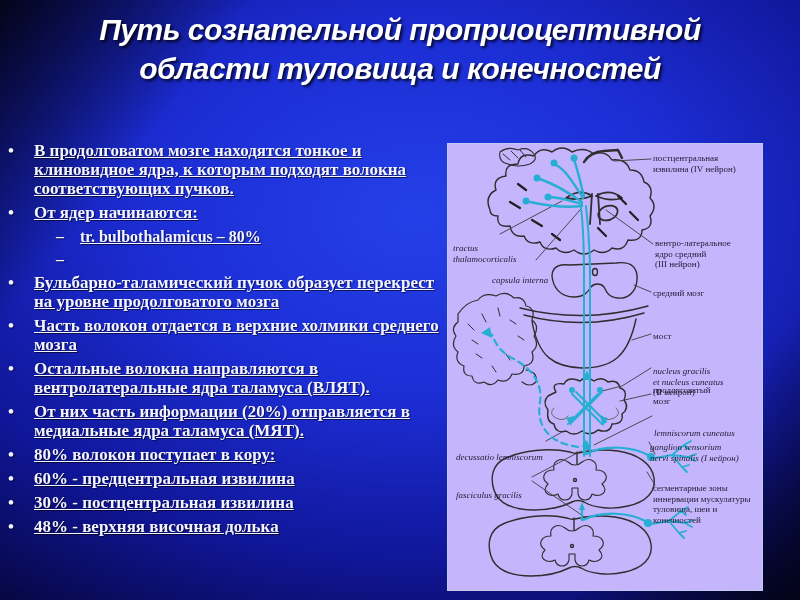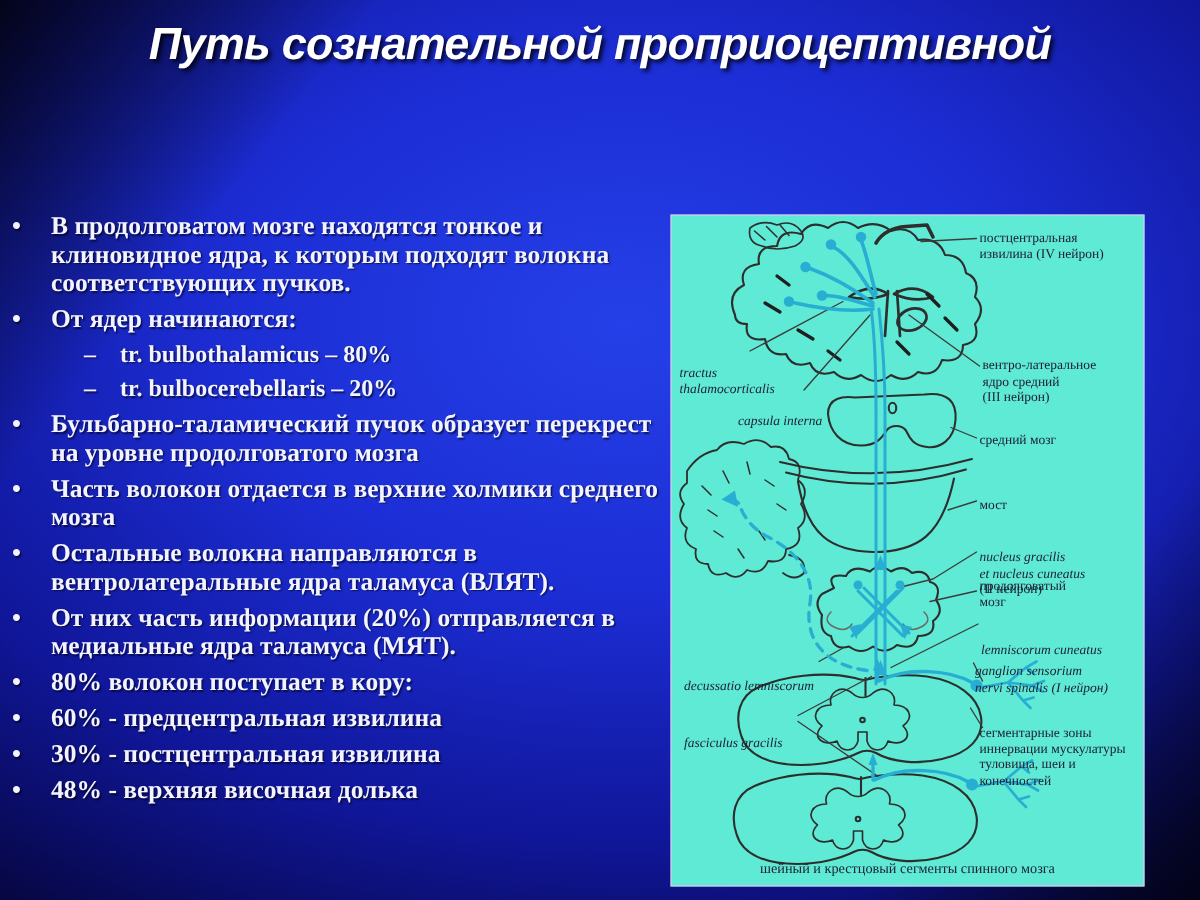--- a/index.html
+++ b/index.html
@@ -23,25 +23,25 @@
     list-style:none;margin:0;padding:0;
     position:absolute;left:8px;top:141px;width:438px;
     color:#f3f4ff;font-weight:bold;font-size:17px;line-height:19px;
     text-shadow:1px 1px 1px rgba(0,0,10,0.6);
   }
   .b-item{display:flex;align-items:flex-start;}
   .b-item.lvl1{margin:0 0 5px 0;}
   .b-item.lvl2{margin:0 0 4px 0;padding-left:48px;font-size:16px;}
   .b-item .marker{flex:0 0 26px;}
   .b-item.lvl2 .marker{flex:0 0 24px;}
-  .b-item .btext{flex:1 1 auto;}
+  .b-item .btext{flex:1 1 auto;text-decoration:underline;}
   
   .panel{
     position:absolute;left:447px;top:143px;width:316px;height:448px;
-    background:#5eead4;border:1px solid #c3c9ee;box-sizing:border-box;
+    background:#c4b5fd;border:1px solid #c3c9ee;box-sizing:border-box;
   }
   .panel svg{position:absolute;left:0;top:0;}
   .dlabel{
     position:absolute;font-size:9px;line-height:10.5px;color:#1d1d32;
     white-space:nowrap;
   }
   .dlabel.it{font-style:italic;margin-top:17px;}
   .p-r1{left:205px;top:9px}   .p-r2{left:207px;top:94px}  .p-r3{left:205px;top:144px}
   .p-r4{left:180px;top:159px} .p-r5{left:205px;top:187px} .p-r6{left:205px;top:205px}
   .p-r7{left:205px;top:241px} .p-r8{left:206px;top:267px} .p-r9{left:202px;top:281px}
@@ -51,38 +51,38 @@
   .caption{
     position:absolute;left:0;right:0;top:431px;text-align:center;
     font-size:9.5px;color:#1d1d32;font-style:normal;
   }
 </style>
 </head>
 <body>
 
 <div class="title">
   <div>Путь сознательной проприоцептивной</div>
+  <div>области туловища и конечностей</div>
 </div>
 
 <ul id="bullet-list">
     <li class="b-item lvl1">
       <span class="marker">•</span>
       <span class="btext">В продолговатом мозге находятся тонкое и клиновидное ядра, к которым подходят волокна соответствующих пучков.</span>
     </li>
     <li class="b-item lvl1">
       <span class="marker">•</span>
       <span class="btext">От ядер начинаются:</span>
     </li>
     <li class="b-item lvl2">
       <span class="marker">–</span>
       <span class="btext">tr. bulbothalamicus – 80%</span>
     </li>
     <li class="b-item lvl2">
       <span class="marker">–</span>
-      <span class="btext">tr. bulbocerebellaris – 20%</span>
     </li>
     <li class="b-item lvl1">
       <span class="marker">•</span>
       <span class="btext">Бульбарно-таламический пучок образует перекрест на уровне продолговатого мозга</span>
     </li>
     <li class="b-item lvl1">
       <span class="marker">•</span>
       <span class="btext">Часть волокон отдается в верхние холмики среднего мозга</span>
     </li>
     <li class="b-item lvl1">
@@ -274,14 +274,13 @@
   </div>
   <div class="dlabel p-l2 it">
     <div>capsula interna</div>
   </div>
   <div class="dlabel p-l3 it">
     <div>decussatio lemniscorum</div>
   </div>
   <div class="dlabel p-l4 it">
     <div>fasciculus gracilis</div>
   </div>
-  <div class="caption">шейный и крестцовый сегменты спинного мозга</div>
 </div>
 
 </body></html>

